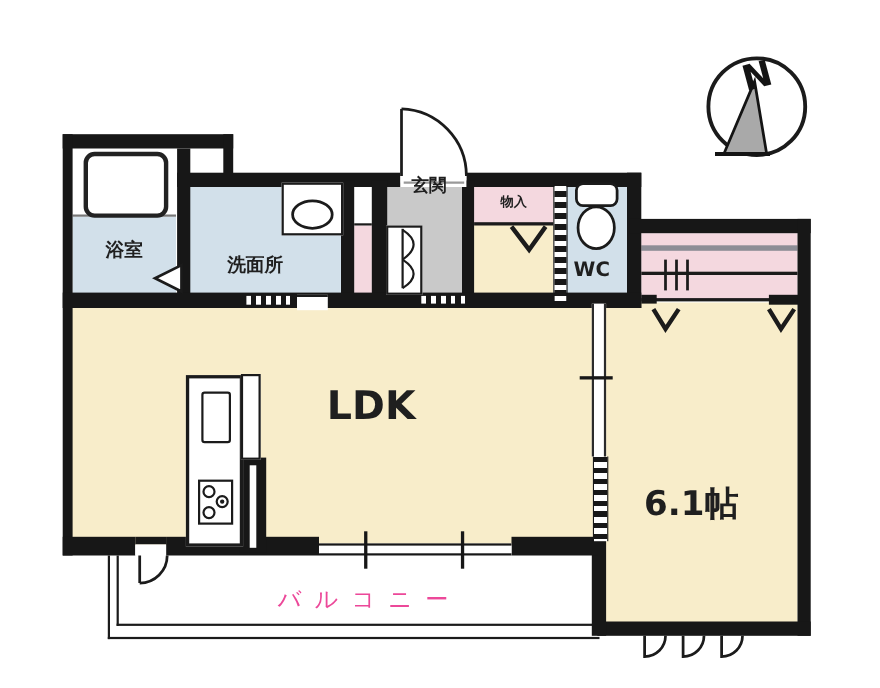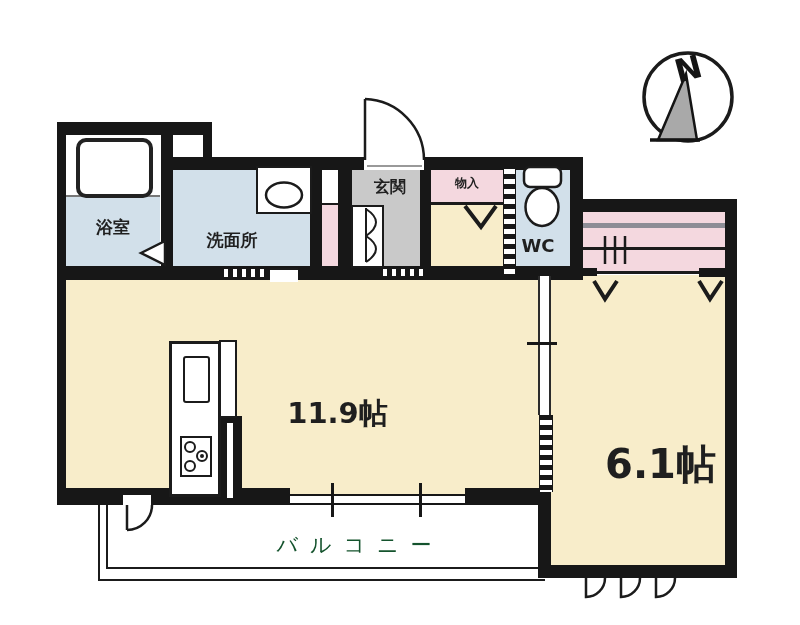--- a/index.html
+++ b/index.html
@@ -142,20 +142,20 @@
     <g>
       <circle cx="688" cy="97" r="44" fill="none" stroke="#1b1b1b" stroke-width="3.5"></circle>
       <polygon points="686,74 658,140 697,140" fill="#a9a9a9" stroke="#141414" stroke-width="2.5"></polygon>
       <line x1="650" y1="140" x2="700" y2="140" stroke="#141414" stroke-width="3.5"></line>
       <text x="688" y="80" text-anchor="middle" transform="rotate(-15 688 68)" font-size="32" font-weight="bold" fill="#141414" font-family="DejaVu Sans, Liberation Sans, sans-serif">N</text>
     </g>
   </svg>
 
   <div class="lbl" style="left:172px;top:229px;width:120px;font-size:17px;">洗面所</div>
   <div class="lbl" style="left:66px;top:216px;width:94px;font-size:17px;">浴室</div>
-  <div class="lbl" style="left:356px;top:177px;width:68px;font-size:16px;">玄関</div>
+  <div class="lbl" style="left:356px;top:159px;width:68px;font-size:16px;">玄関</div>
   <div class="lbl" style="left:431px;top:175px;width:72px;font-size:12px;">物入</div>
   <div class="lbl" style="left:510px;top:235px;width:56px;font-size:18px;">WC</div>
-  <div class="lbl" style="left:240px;top:394px;width:195px;font-size:29px;">11.9帖</div>
-  <div class="lbl" style="left:540px;top:437px;width:177px;font-size:40px;margin-left:32px;">6.1帖</div>
-  <div class="lbl" style="left:260px;top:531px;width:200px;font-size:21px;font-weight:normal;letter-spacing:12px;color:#14532d;">バルコニー</div>
+  <div class="lbl" style="left:240px;top:349px;width:195px;font-size:36px;">LDK</div>
+  <div class="lbl" style="left:540px;top:437px;width:177px;font-size:31px;">6.1帖</div>
+  <div class="lbl" style="left:236px;top:531px;width:200px;font-size:21px;font-weight:normal;letter-spacing:12px;color:#ec4899;">バルコニー</div>
 
 </div>
 
 </body></html>

